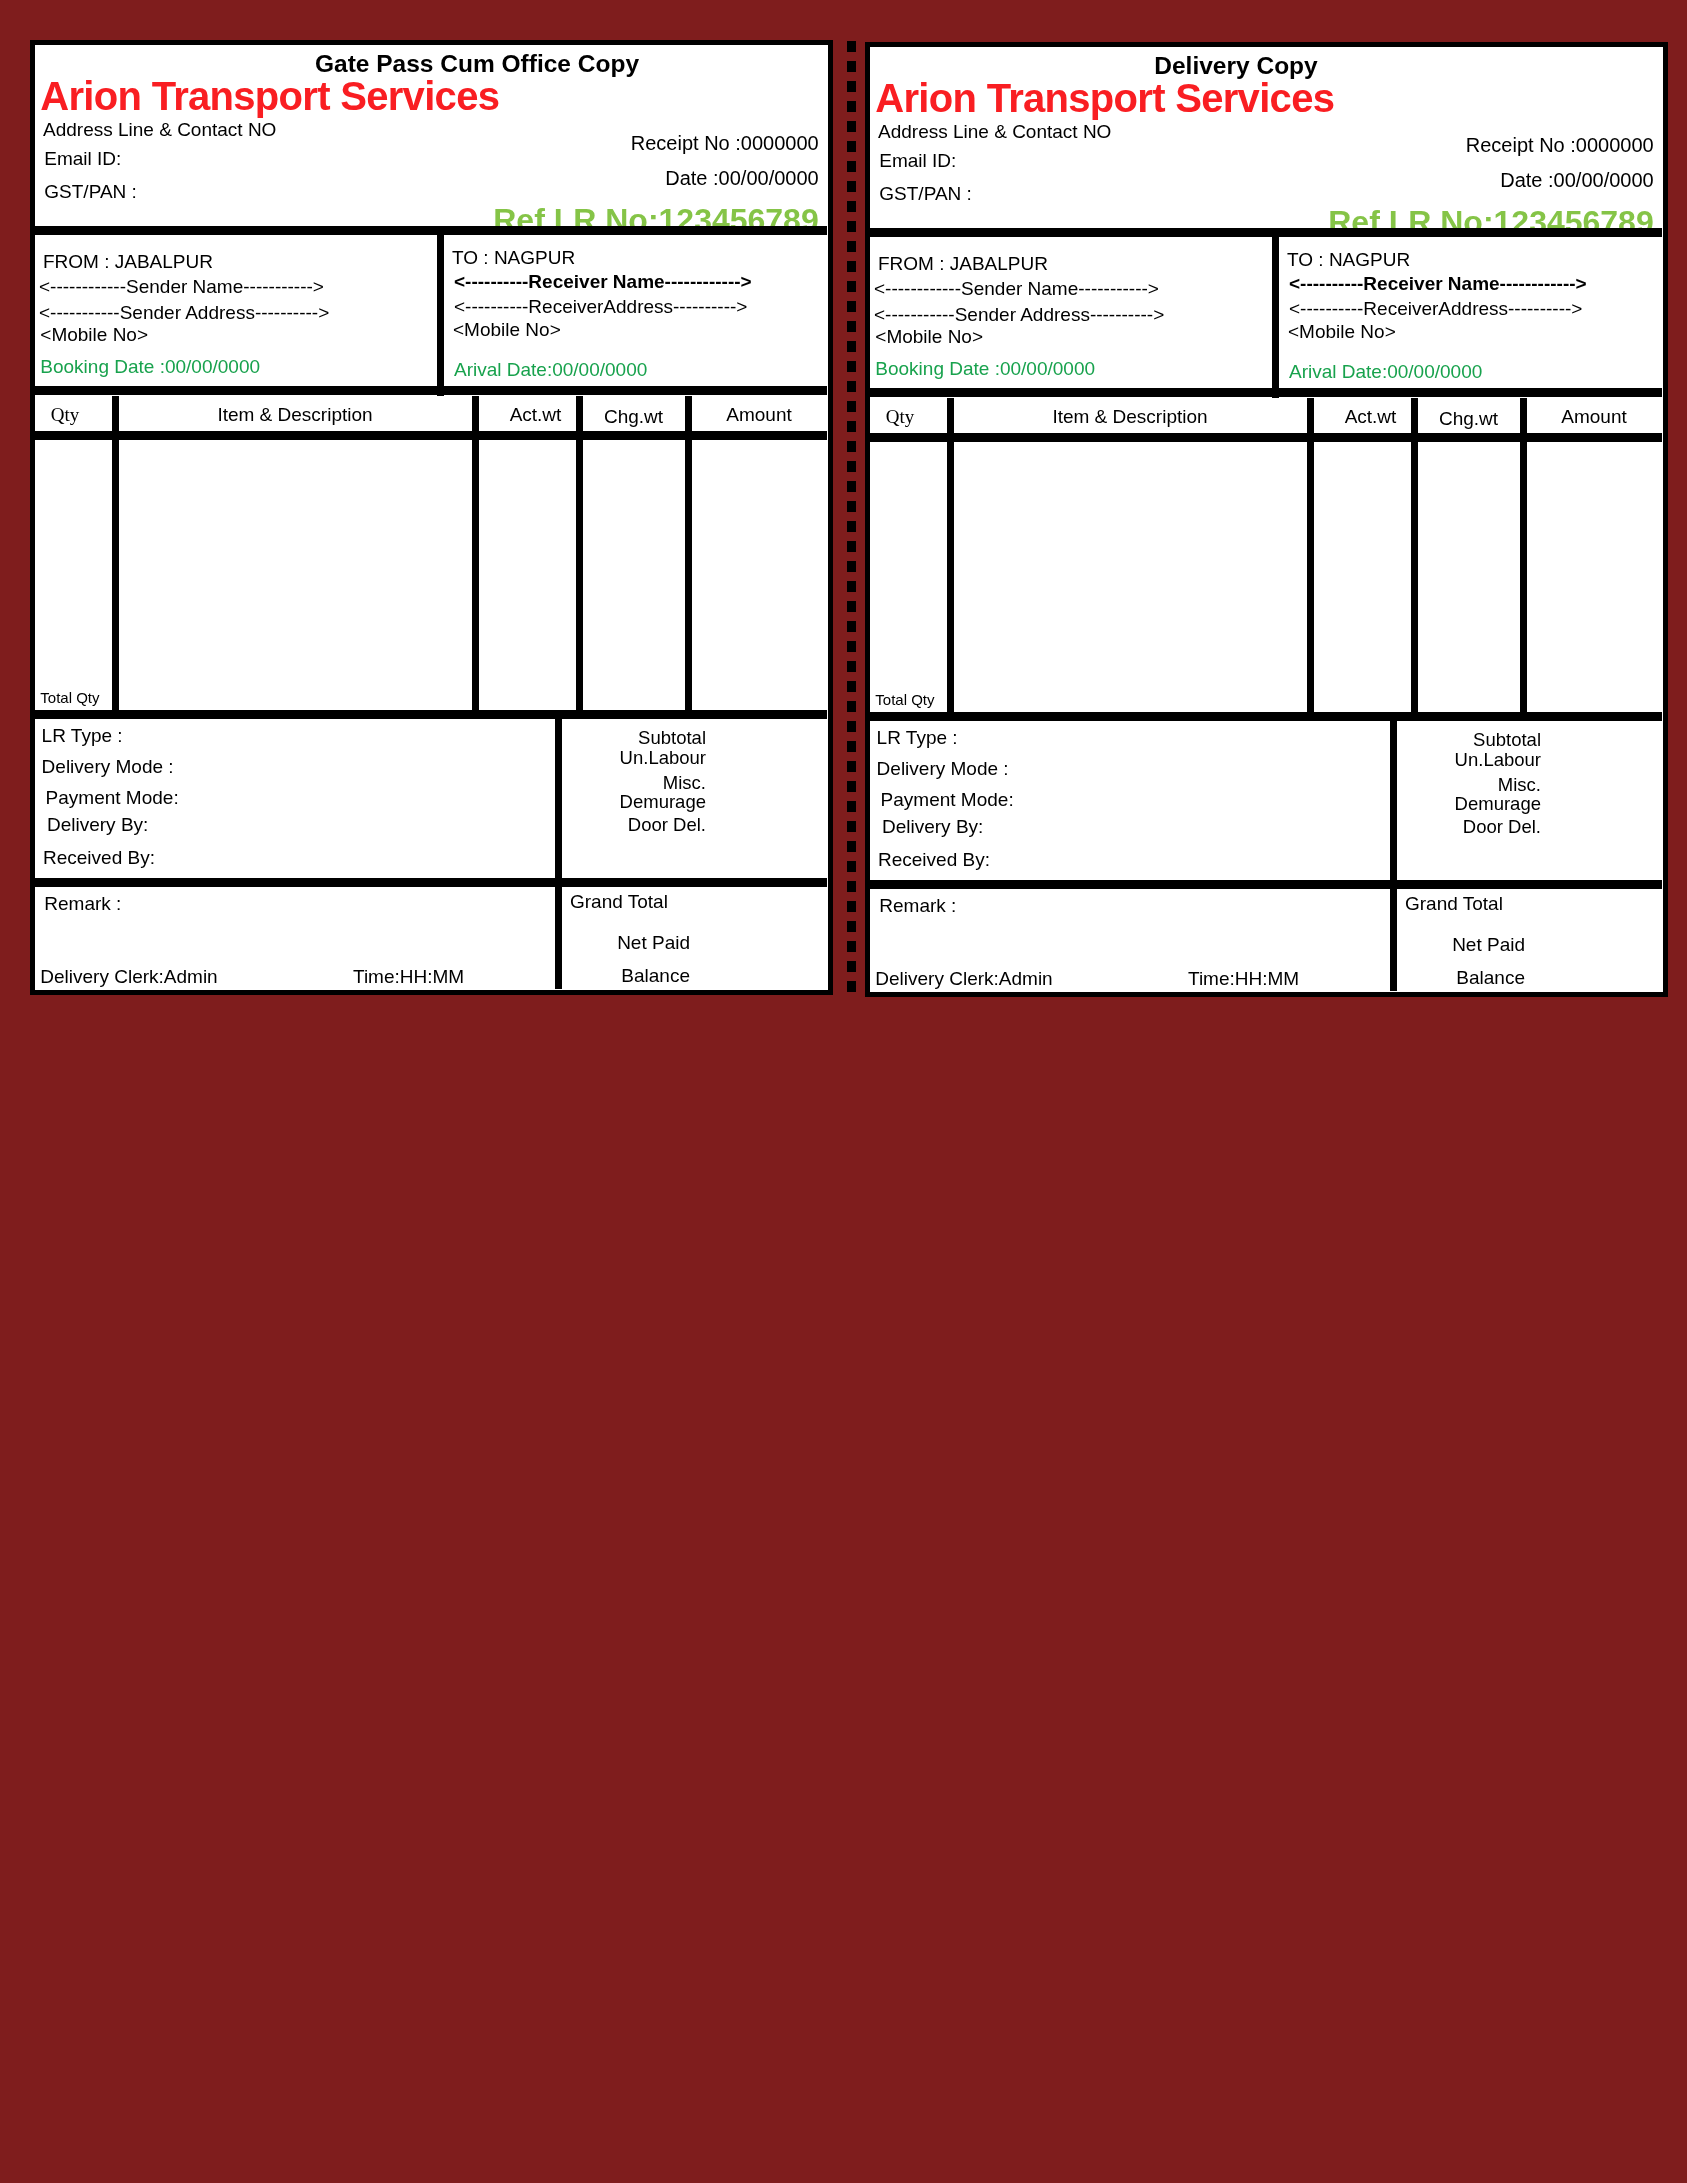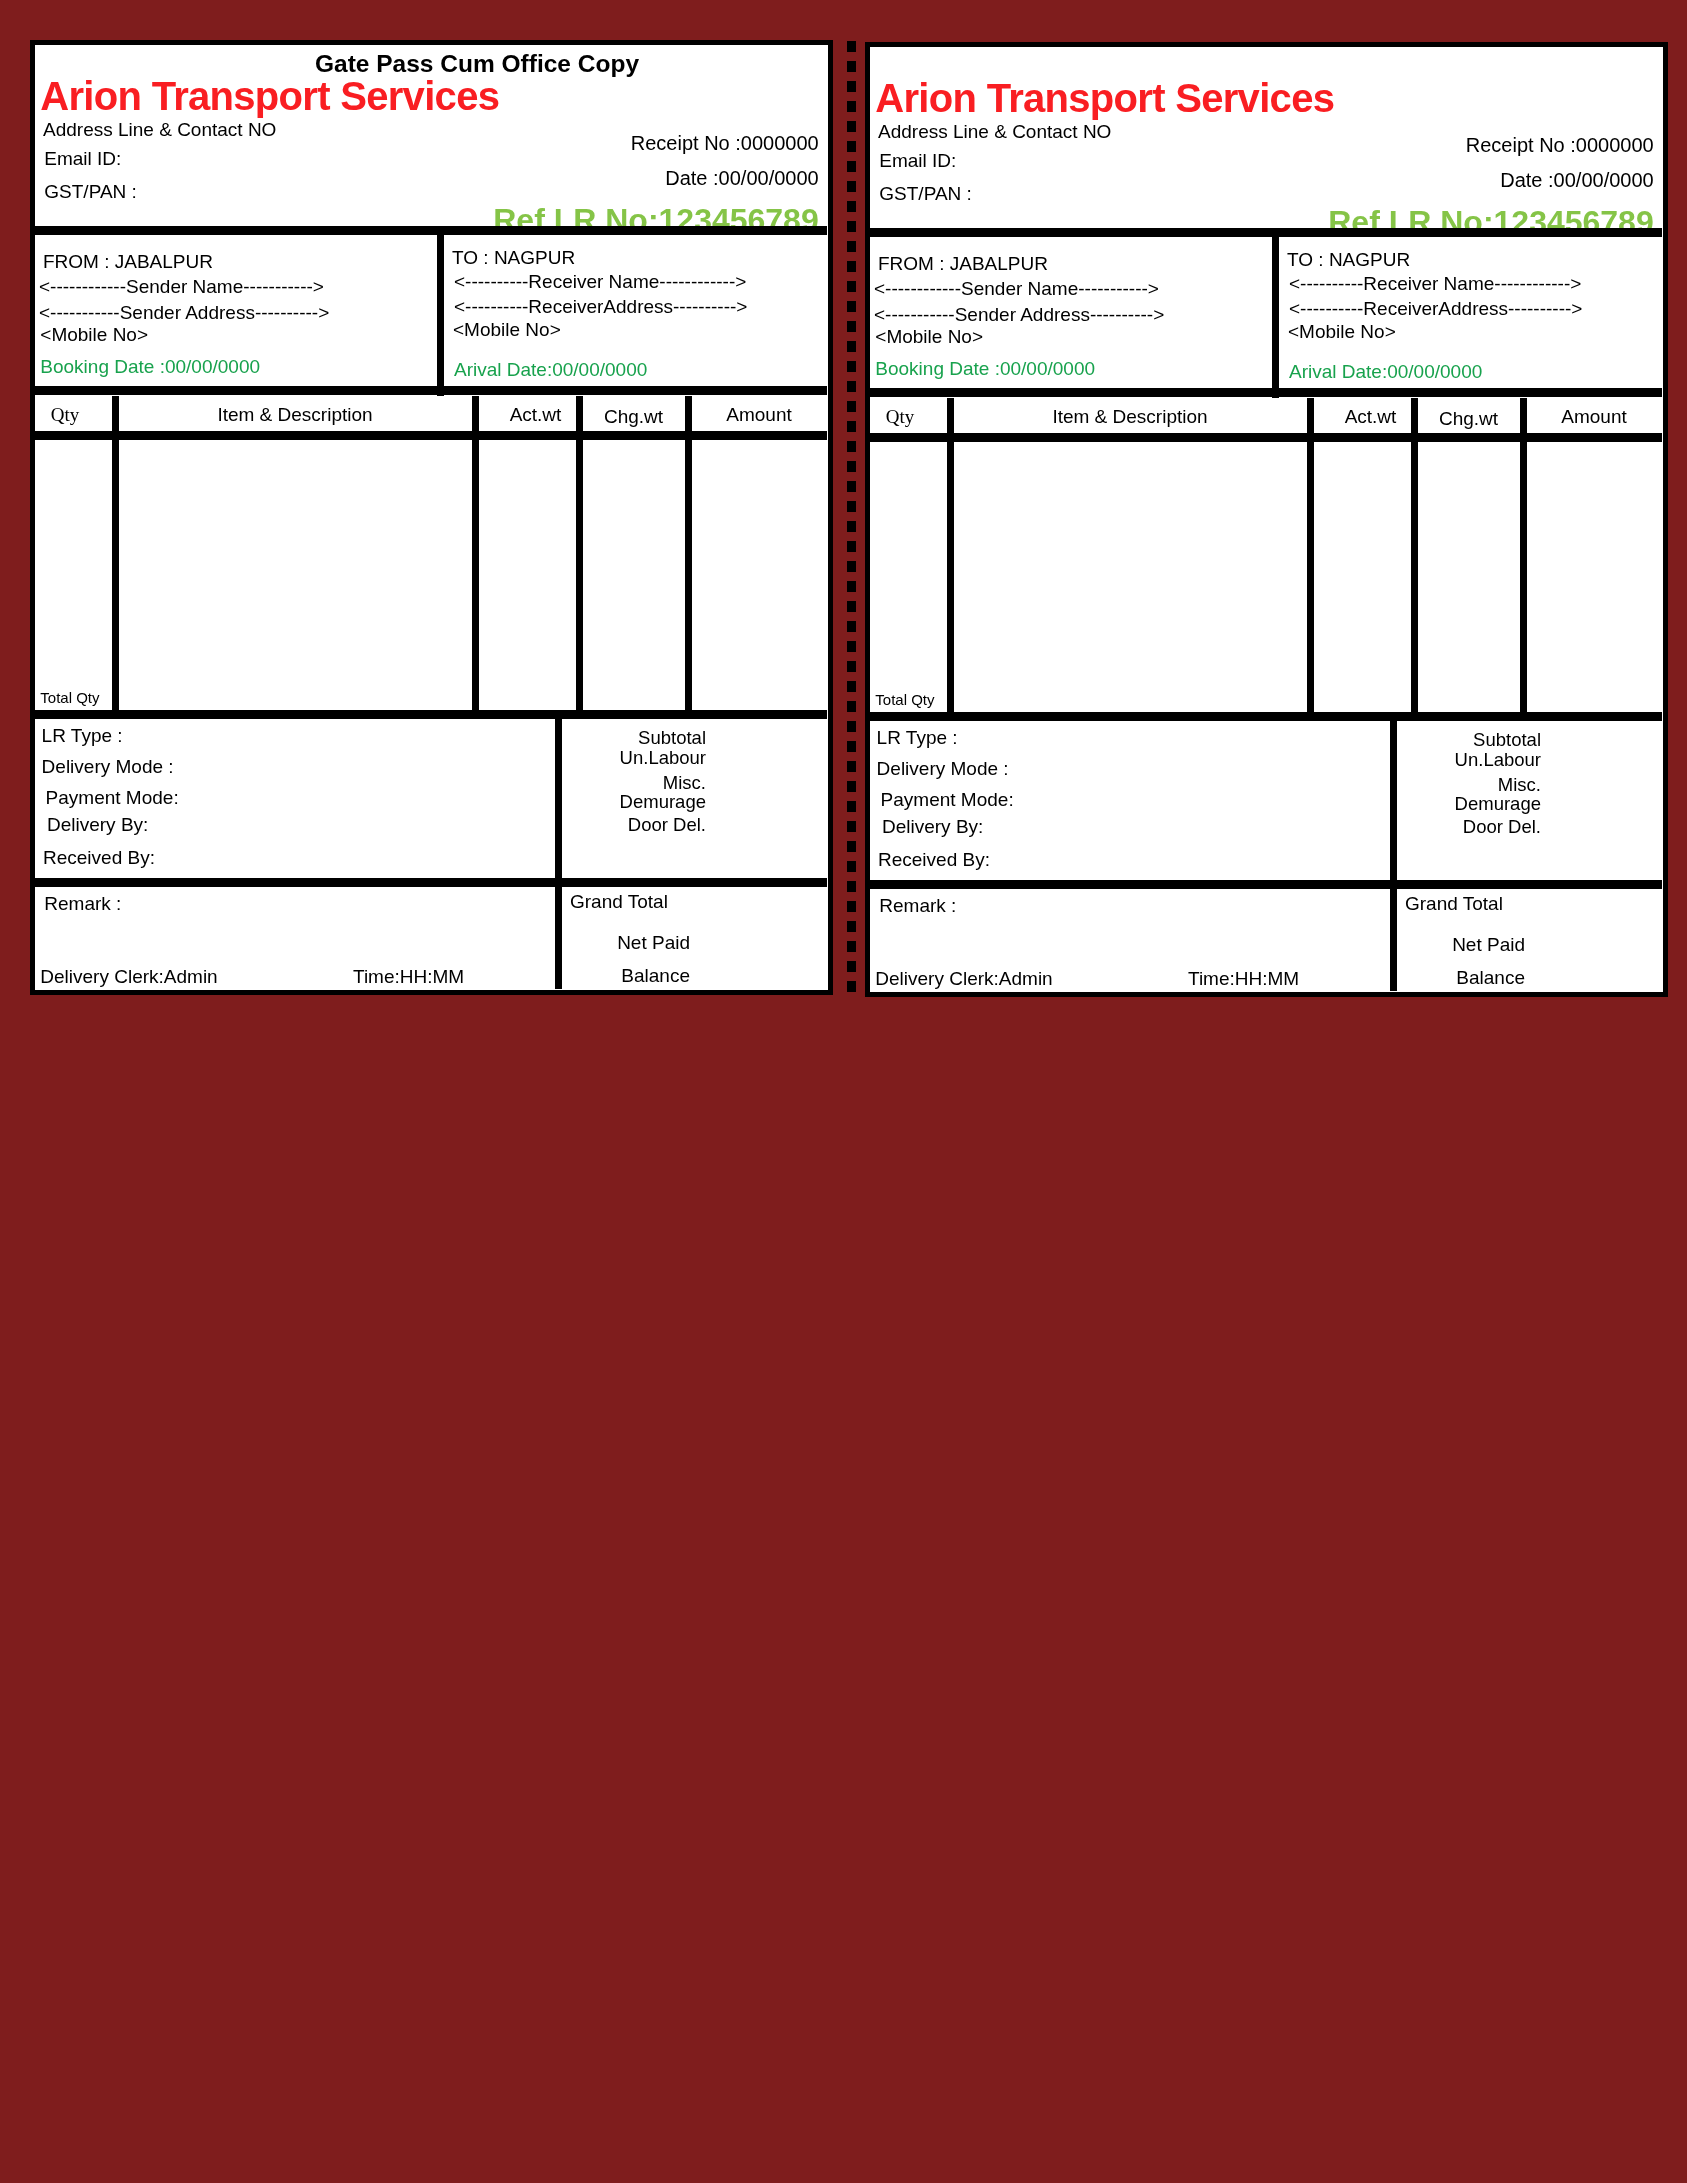--- a/index.html
+++ b/index.html
@@ -45,21 +45,21 @@
   .t-date    { top:122px; right:9.3px; text-align:right; font-size:20px; }
   .t-reflr   { top:157px; right:9.3px; text-align:right; font-size:32px; font-weight:bold; color:#85c447; }
 
   
   .t-from-title { top:206px; left:8px; }
   .t-sender-name { top:231px; left:4px; }
   .t-sender-addr { top:257px; left:4px; }
   .t-from-mobile { top:279px; left:5.3px; }
   .t-booking     { top:311px; left:5.3px;  color:#18a24d; }
   .t-to-title    { top:202px; left:417px; }
-  .t-recv-name   { top:226px; left:419px; }
+  .t-recv-name   { top:226px; left:419px;font-weight:bold; }
   .t-recv-addr   { top:251px; left:419px; }
   .t-to-mobile   { top:274px; left:418px; }
   .t-arrival     { top:314px; left:419px; color:#18a24d; }
 
   
   .th { top:359px; text-align:center; }
   .th-qty    { left:0;    width:60px;font-family:Liberation Serif, serif; }
   .th-item   { left:83px; width:354px; }
   .th-actwt  { left:444px; width:113px; }
   .th-chgwt  { left:547px; width:103px; top:361px; }
@@ -158,20 +158,21 @@
     <div class="t-time">Time:HH:MM</div>
     <div class="vsep vsep-footer"></div>
     <div class="t-grandtotal">Grand Total</div>
     <div class="fr t-netpaid">Net Paid</div>
     <div class="fr t-balance">Balance</div>
   </div>
 
   <div class="tear-line"></div>
 
   <div class="copy copy-right">
+    <div class="t-title">Delivery Copy</div>
     <div class="t-company">Arion Transport Services</div>
     <div class="t-addr">Address Line &amp; Contact NO</div>
     <div class="t-email">Email ID:</div>
     <div class="t-gst">GST/PAN :</div>
     <div class="t-receipt">Receipt No :0000000</div>
     <div class="t-date">Date :00/00/0000</div>
     <div class="t-reflr">Ref LR No:123456789</div>
 
     <div class="hsep hsep-1"></div>
 

